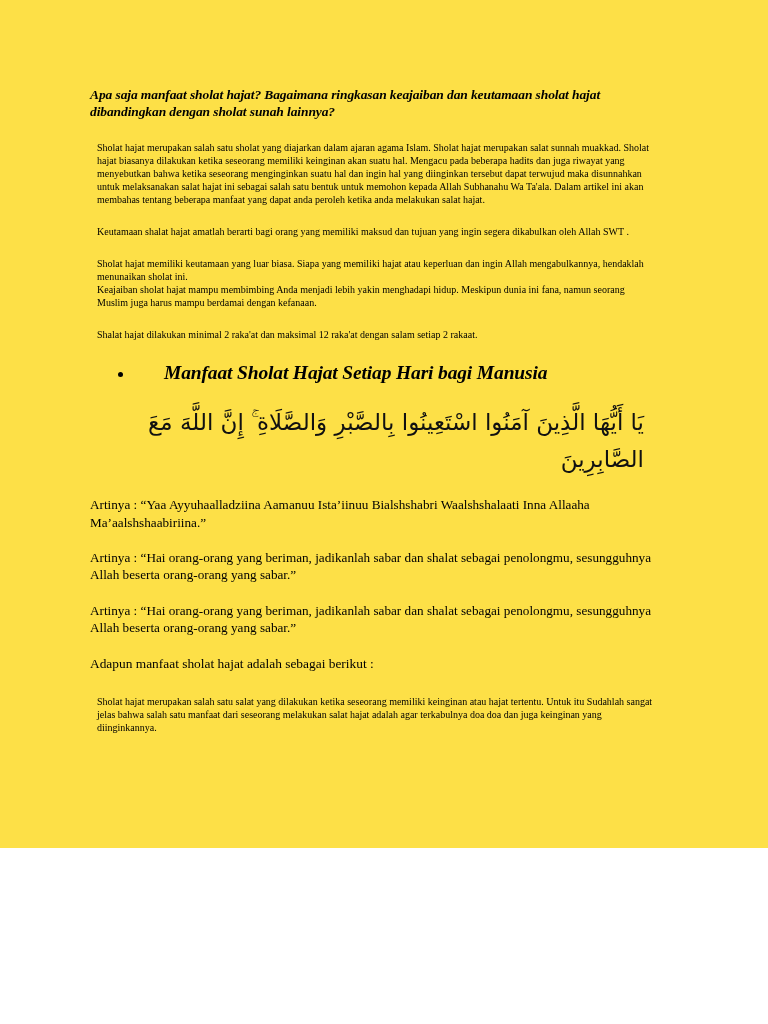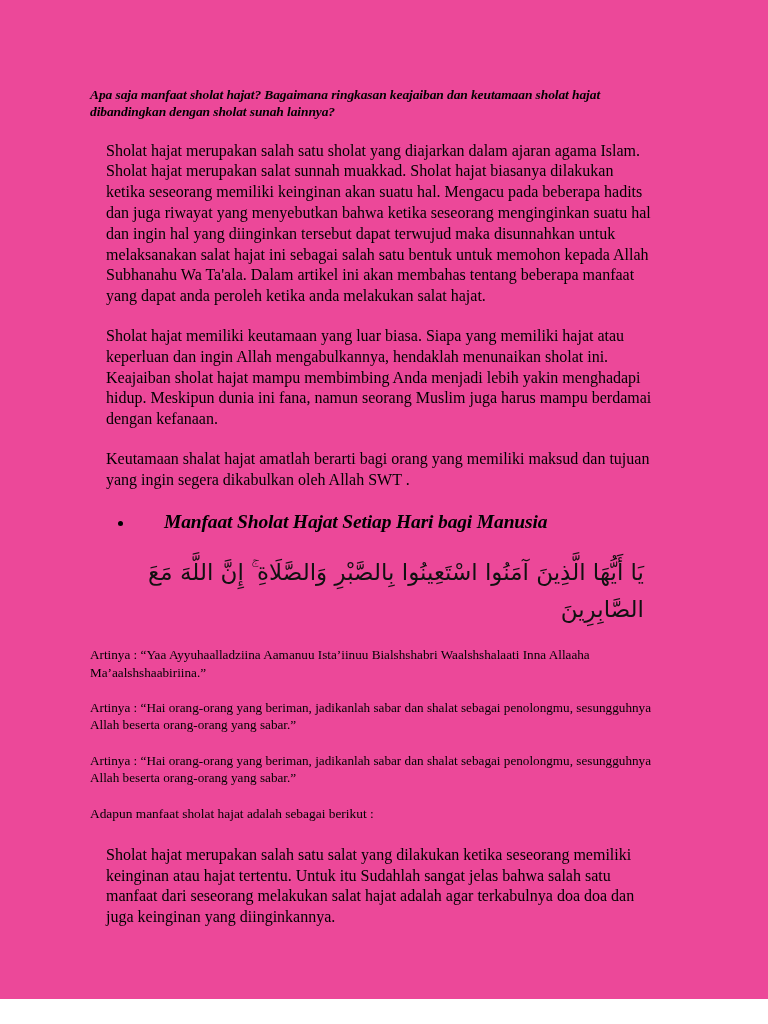--- a/index.html
+++ b/index.html
@@ -12,44 +12,44 @@
     width: 768px;
     height: 1024px;
     overflow: hidden;
     font-family: "Liberation Serif", "DejaVu Serif", serif;
     color: #000000;
     -webkit-font-smoothing: antialiased;
   }
   .page {
     position: relative;
     width: 768px;
-    height: 999px;
+    height: 848px;
     box-sizing: border-box;
     padding: 86px 75px 0 90px;
-    background: #ec4899;
+    background: #fde047;
   }
   .content {
     width: 566px;
   }
 
   
   .doc-question {
     font-weight: bold;
     font-style: italic;
     font-size: 13.5px;
     line-height: 1.28;
     margin: 0 0 20px 0;
     letter-spacing: -0.1px;
   }
 
   
   .para {
-    font-size: 16px;
+    font-size: 10px;
     line-height: 1.30;
-    margin: 0 0 19px 16px;
+    margin: 0 0 19px 7px;
     text-align: left;
   }
   .para.tight {
     margin-bottom: 19px;
   }
   .para .ln { display: block; }
 
   
   .bullet-heading-wrap {
     margin: 20px 0 20px 0;
@@ -126,27 +126,28 @@
 </head>
 <body>
 
 <div class="page">
   <div class="content">
 
     <p class="doc-question">Apa saja manfaat sholat hajat? Bagaimana ringkasan keajaiban dan keutamaan sholat hajat dibandingkan dengan sholat sunah lainnya?</p>
 
     <p class="para">Sholat hajat merupakan salah satu sholat yang diajarkan dalam ajaran agama Islam. Sholat hajat merupakan salat sunnah muakkad. Sholat hajat biasanya dilakukan ketika seseorang memiliki keinginan akan suatu hal. Mengacu pada beberapa hadits dan juga riwayat yang menyebutkan bahwa ketika seseorang menginginkan suatu hal dan ingin hal yang diinginkan tersebut dapat terwujud maka disunnahkan untuk melaksanakan salat hajat ini sebagai salah satu bentuk untuk memohon kepada Allah Subhanahu Wa Ta'ala. Dalam artikel ini akan membahas tentang beberapa manfaat yang dapat anda peroleh ketika anda melakukan salat hajat.</p>
 
+    <p class="para">Keutamaan shalat hajat amatlah berarti bagi orang yang memiliki maksud dan tujuan yang ingin segera dikabulkan oleh Allah SWT .</p>
+
     <p class="para tight">
       <span class="ln">Sholat hajat memiliki keutamaan yang luar biasa. Siapa yang memiliki hajat atau keperluan dan ingin Allah mengabulkannya, hendaklah menunaikan sholat ini.</span>
       <span class="ln">Keajaiban sholat hajat mampu membimbing Anda menjadi lebih yakin menghadapi hidup. Meskipun dunia ini fana, namun seorang Muslim juga harus mampu berdamai dengan kefanaan.</span>
     </p>
 
-    <p class="para">Keutamaan shalat hajat amatlah berarti bagi orang yang memiliki maksud dan tujuan yang ingin segera dikabulkan oleh Allah SWT .</p>
-
+    <p class="para">Shalat hajat dilakukan minimal 2 raka'at dan maksimal 12 raka'at dengan salam setiap 2 rakaat.</p>
 
     <div class="bullet-heading-wrap">
       <span class="bullet-dot"></span>
       <h2 class="bullet-heading">Manfaat Sholat Hajat Setiap Hari bagi Manusia</h2>
     </div>
 
     <p class="arabic">يَا أَيُّهَا الَّذِينَ آمَنُوا اسْتَعِينُوا بِالصَّبْرِ وَالصَّلَاةِ ۚ إِنَّ اللَّهَ مَعَ الصَّابِرِينَ</p>
 
     <p class="translit">
       <span>Artinya : </span><b>“Yaa Ayyuhaalladziina Aamanuu Ista’iinuu Bialshshabri Waalshshalaati Inna Allaaha Ma’aalshshaabiriina.”</b>

